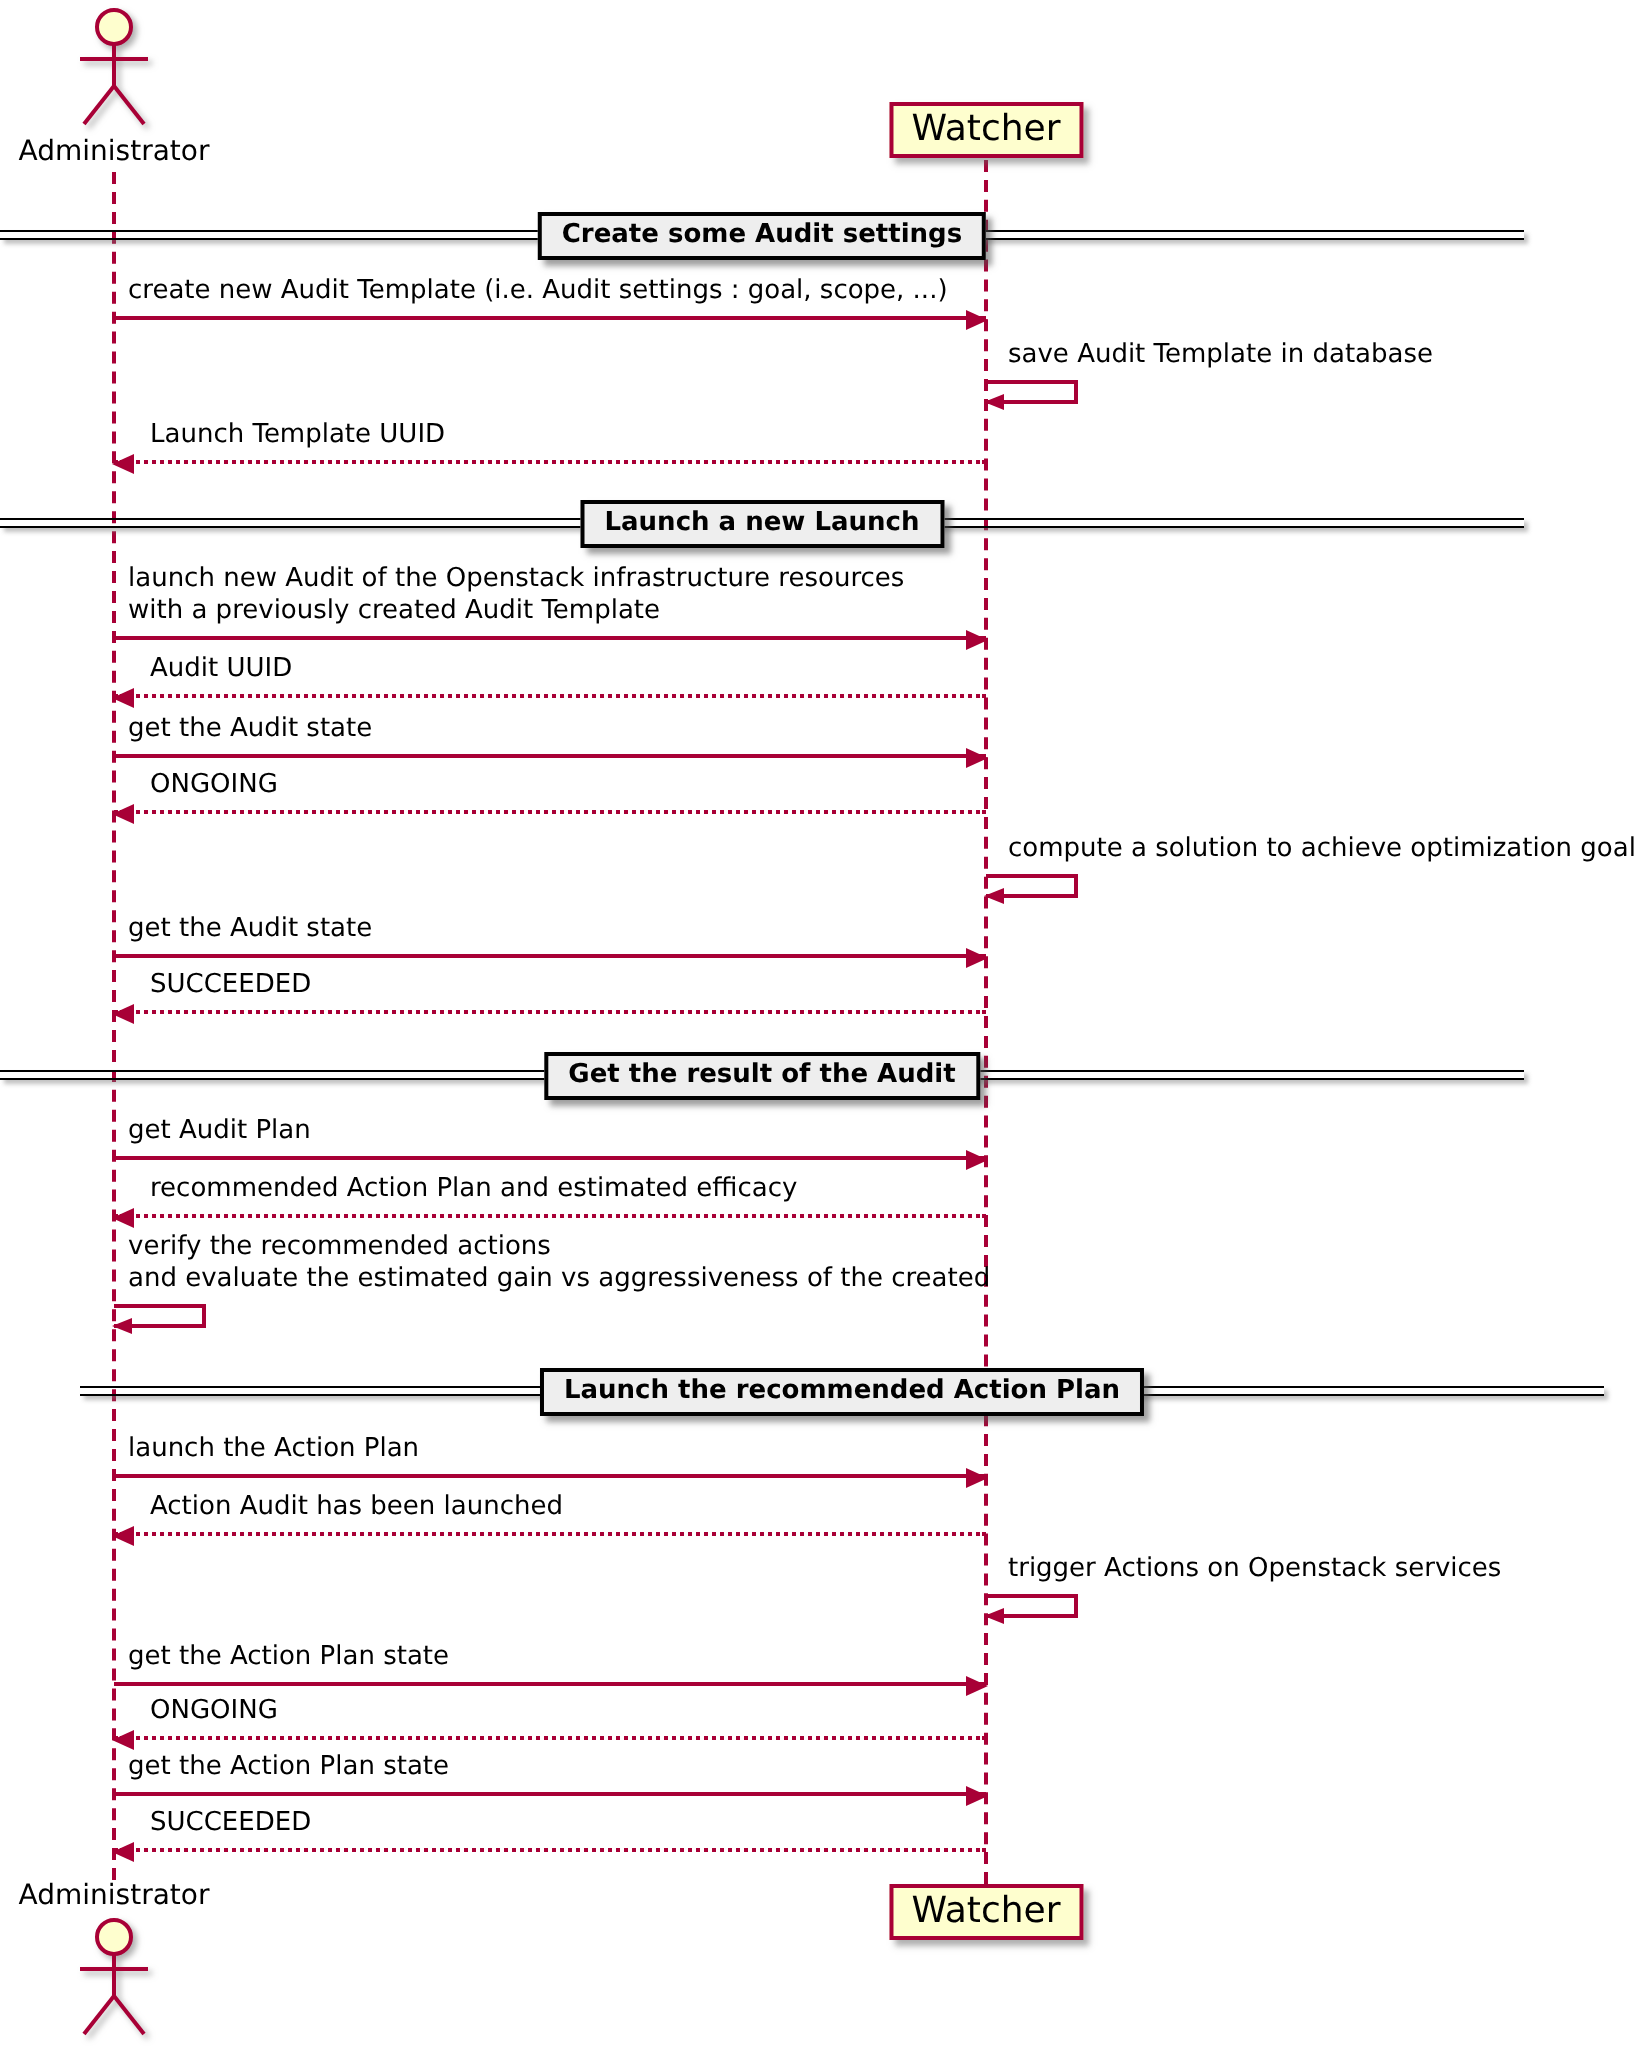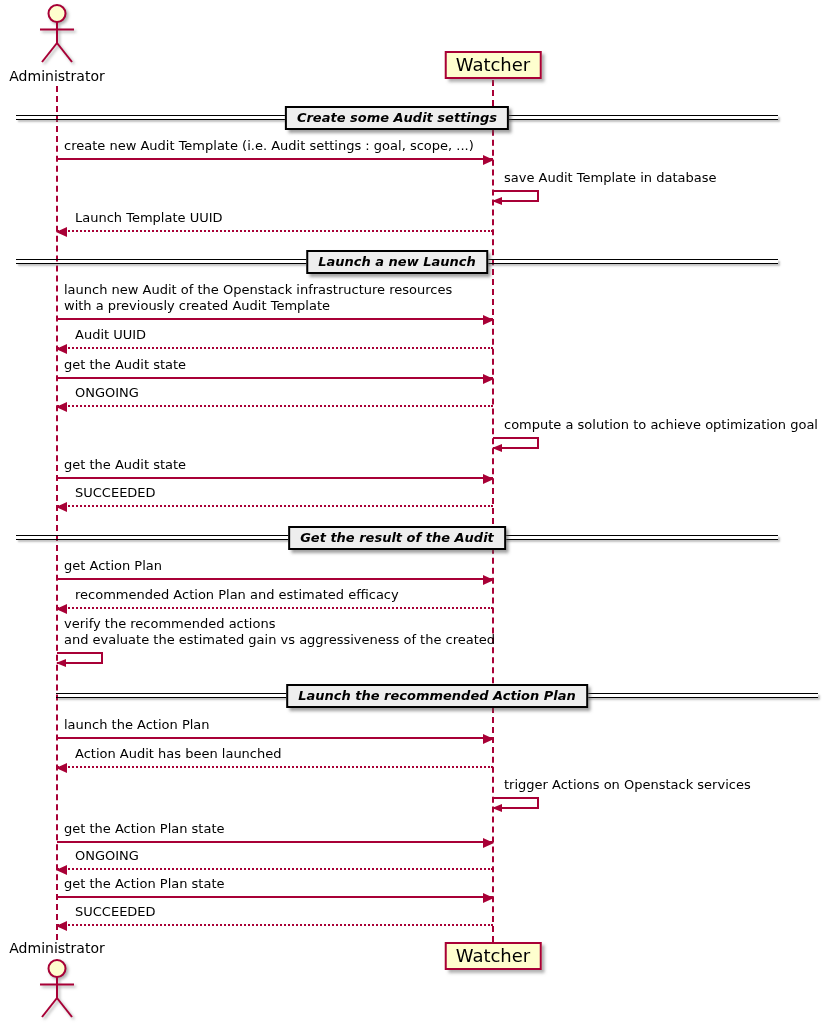--- a/index.html
+++ b/index.html
@@ -15,21 +15,21 @@
   .actor-figure{position:absolute;transform:translateX(-50%);filter:drop-shadow(2px 2px 1.5px rgba(110,110,110,.55));}
   .actor-label{position:absolute;transform:translateX(-50%);font-size:14px;line-height:16px;white-space:nowrap;}
   
   .pbox{
     position:absolute;transform:translateX(-50%);
     background:#FEFECE;border:2px solid var(--c);
     padding:4px 9px;font-size:18px;line-height:16px;white-space:nowrap;
     box-shadow:3px 3px 3px rgba(100,100,100,.5);
   }
   
-  .divider{position:absolute;left:16px;width:762px;height:24px;font-style:italic;}
+  .divider{position:absolute;left:0;width:762px;height:24px;}
   .divider .rule{position:absolute;left:0;right:0;top:9px;height:3px;
     border-top:1px solid #000;border-bottom:1px solid #000;
     box-shadow:2px 2px 2px rgba(120,120,120,.45);}
   .divider .dbox{
     position:absolute;left:50%;transform:translateX(-50%);top:0;
     background:#EEEEEE;border:2px solid #000;
     padding:3px 10px;font-size:13px;line-height:14px;font-weight:bold;white-space:nowrap;
     box-shadow:3px 3px 3px rgba(80,80,80,.55);
   }
   
@@ -151,21 +151,21 @@
         <div class="arrow-l"></div>
       </div>
   </div>
 
   <div class="divider" style="top:526px;">
     <div class="rule"></div>
     <div class="dbox">Get the result of the Audit</div>
   </div>
 
   <div class="msg send" style="left:57px;top:558px;width:436px;">
-    <div class="lbl">get Action Plan</div>
+    <div class="lbl">get Audit Plan</div>
     <div class="line">
         <div class="arrow-r"></div>
       </div>
   </div>
 
   <div class="msg ret" style="left:57px;top:587px;width:436px;">
     <div class="lbl">recommended Action Plan and estimated efficacy</div>
     <div class="line">
         <div class="arrow-l"></div>
       </div>

